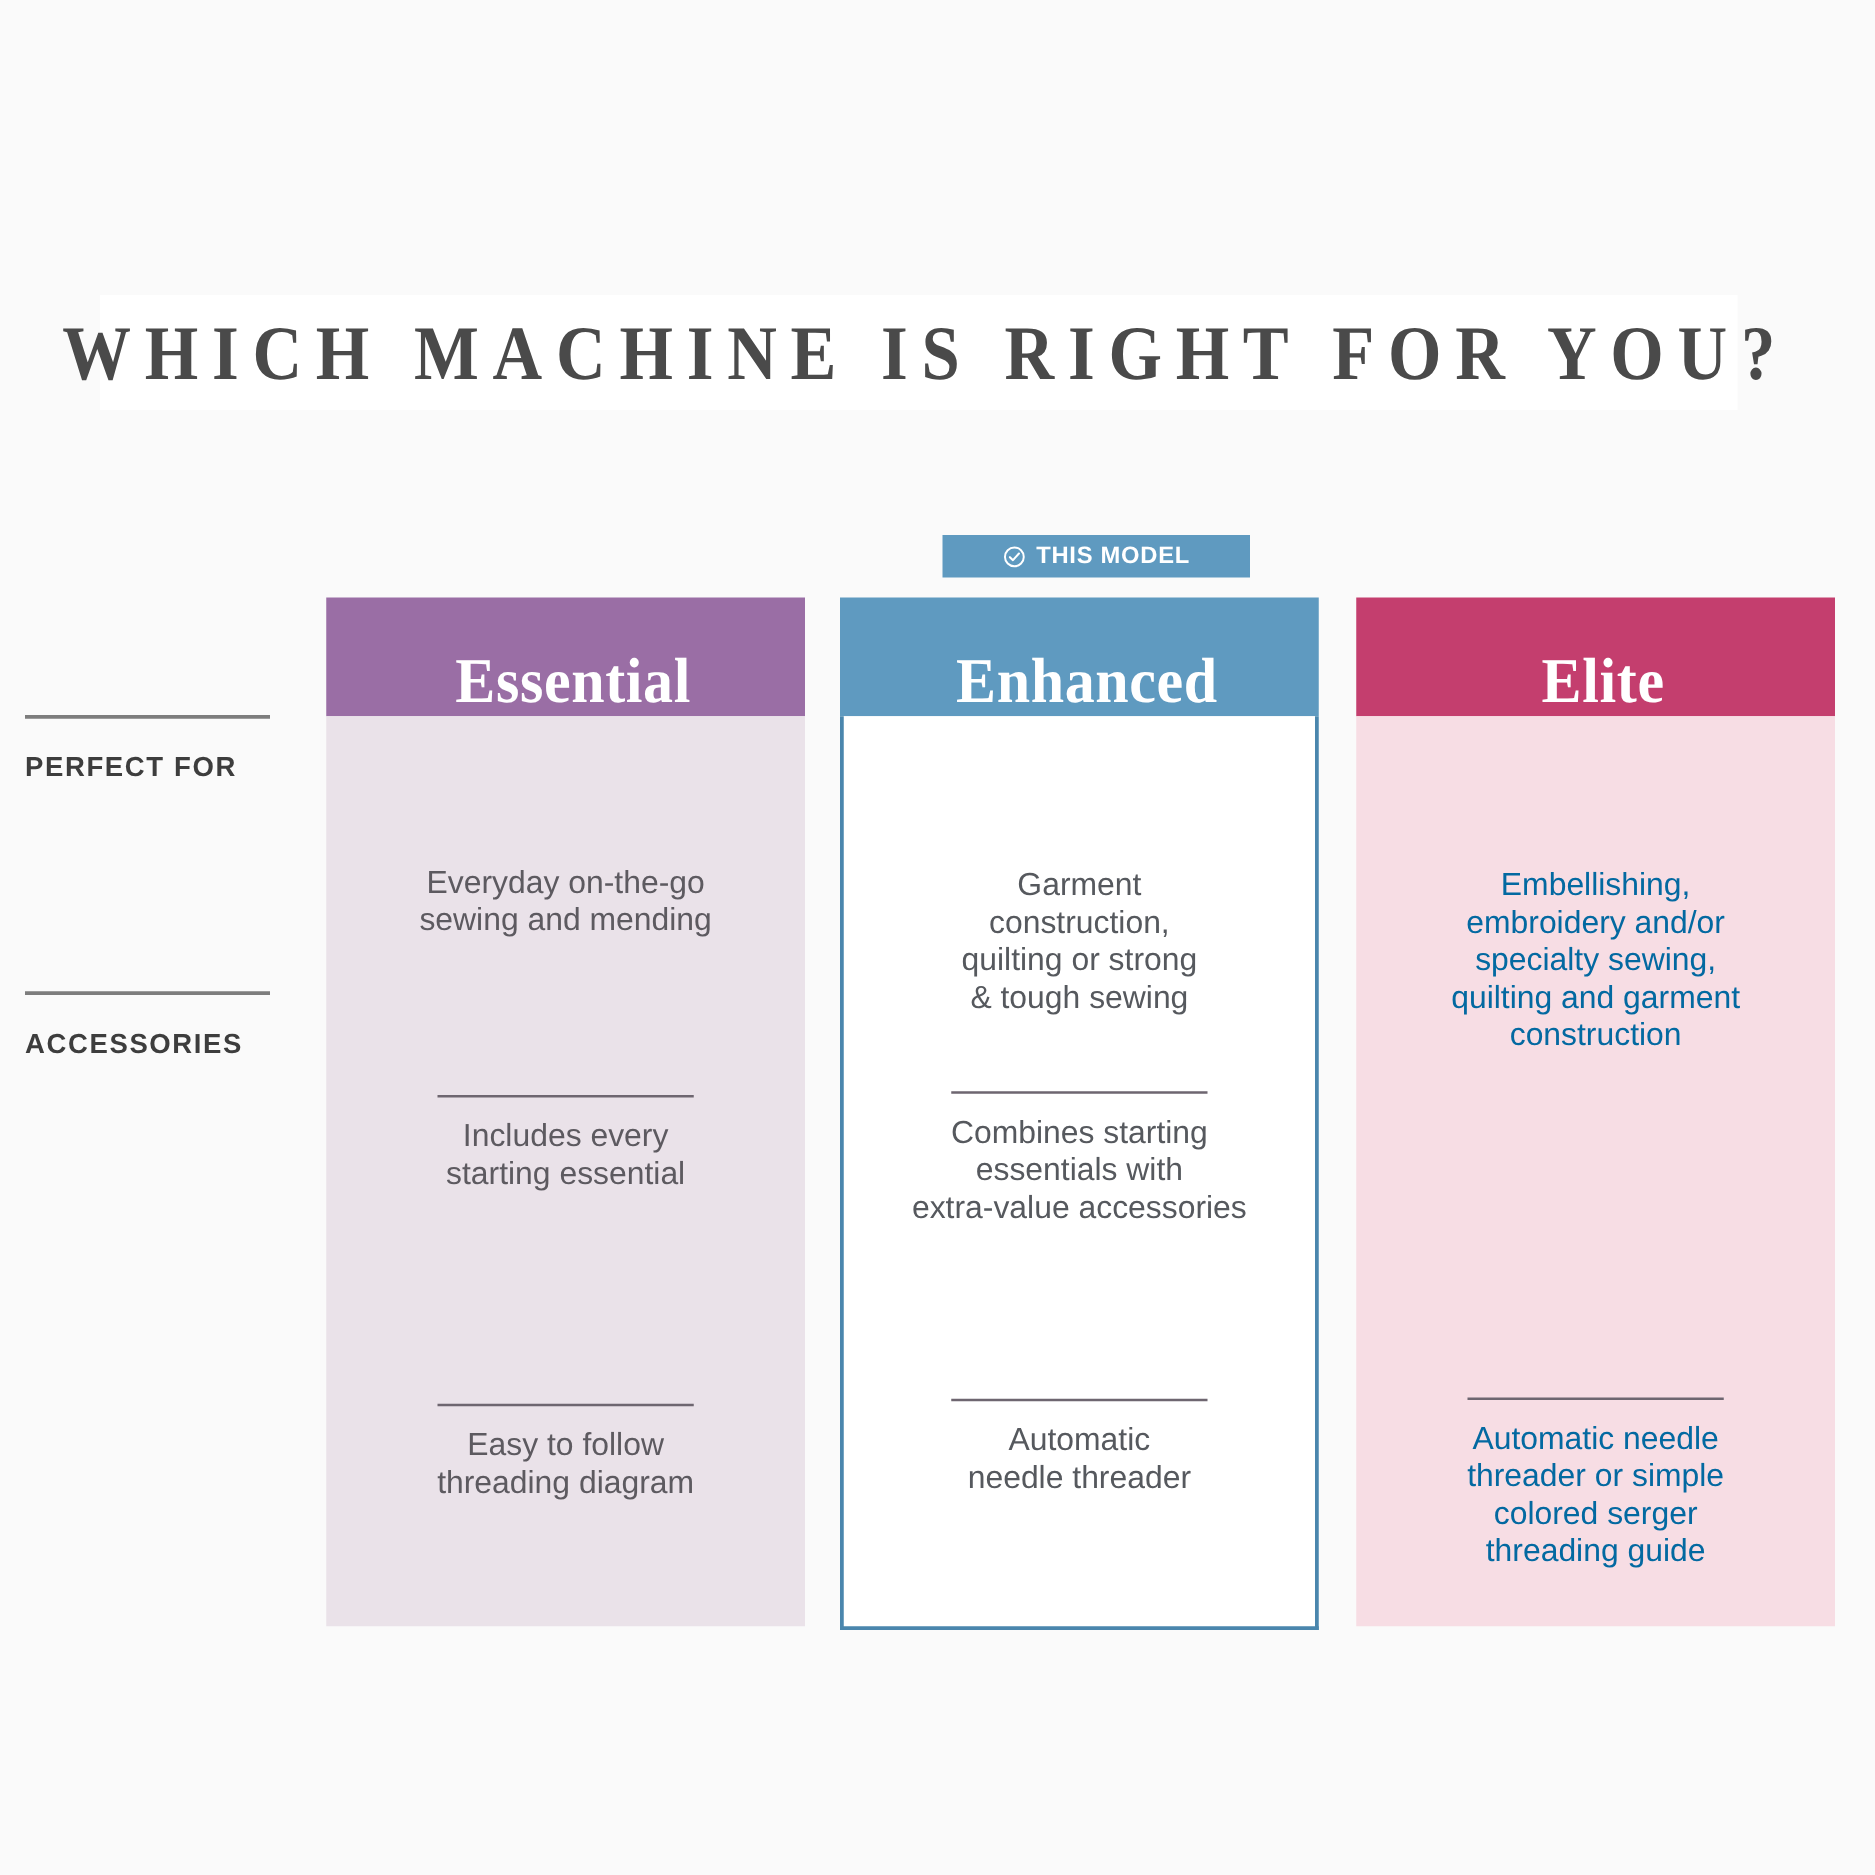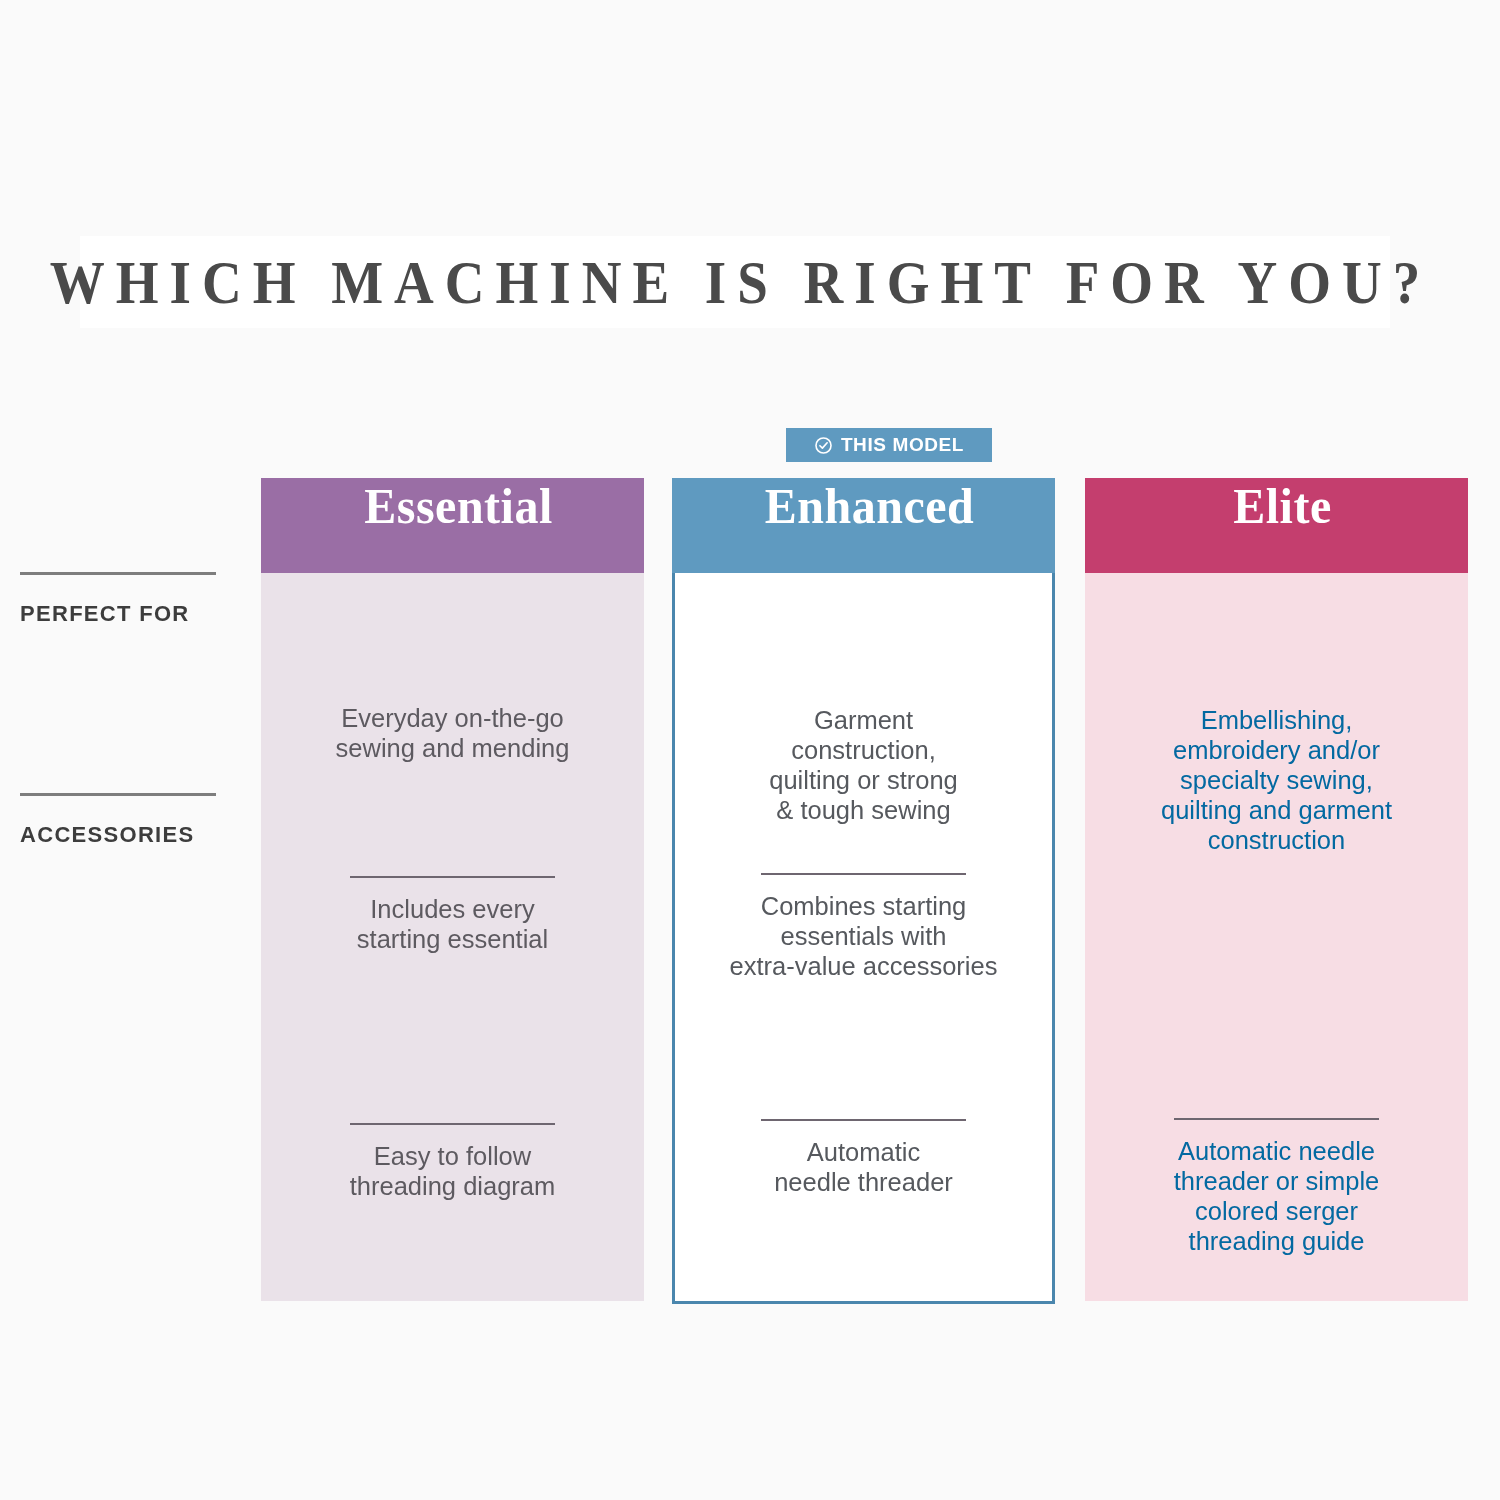--- a/index.html
+++ b/index.html
@@ -48,29 +48,28 @@
     white-space: nowrap;
     text-indent: 11px;
     transform: scaleY(1.12);
   }
 
   
   .badge {
     position: absolute;
     left: 754px;
     top: 428px;
-    width: 206px;
+    width: 246px;
     height: 34px;
     background: #5f9ac0;
     display: flex;
     align-items: center;
     justify-content: center;
     gap: 8px;
     padding: 0 12px;
-    margin-left: 32px;
   }
   .badge-icon { display: block; width: 19px; height: 19px; }
   .badge-label {
     font-size: 19px;
     font-weight: 700;
     letter-spacing: 0.6px;
     color: #ffffff;
     white-space: nowrap;
   }
 
@@ -99,21 +98,21 @@
 
   
   .col {
     position: absolute;
     top: 478px;
     width: 383px;
   }
   .col-head {
     height: 95px;
     display: flex;
-    align-items: flex-start;
+    align-items: flex-end;
     justify-content: center;
     padding-left: 12px;
   }
   .col-head-text {
     font-family: "Liberation Serif", serif;
     font-size: 48px;
     font-weight: 700;
     color: #ffffff;
     letter-spacing: 0.5px;
     transform: scaleY(1.06);
@@ -157,21 +156,20 @@
     height: 2px;
     background: #6e6670;
     margin: 0 auto 16px auto;
   }
   .cell .cell-text {
     font-size: 25.5px;
     line-height: 30px;
     font-weight: 400;
     color: #5d5a60;
     white-space: pre-line;
-    margin-top: 12px;
   }
   #col-enhanced .cell .cell-text { color: #56595e; }
   #col-elite   .cell .cell-text { color: #0369a1; }
 
   
   .cell-0 { top: 118px; }
   .cell-1 { top: 303px; }
   .cell-2 { top: 550px; }
 
   

